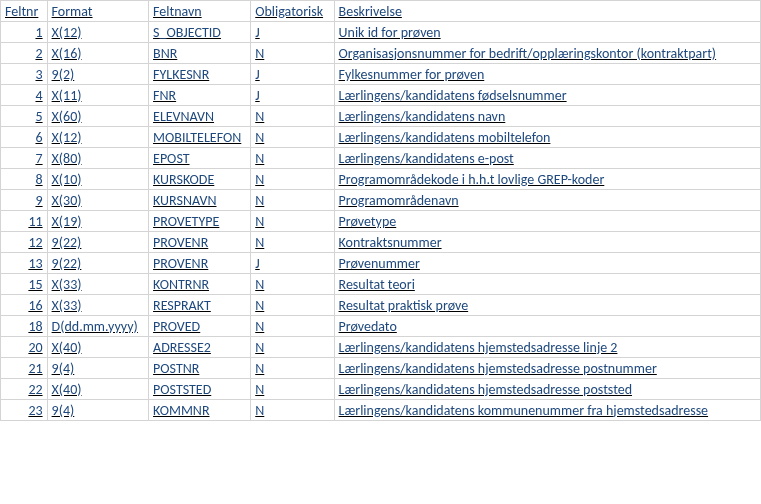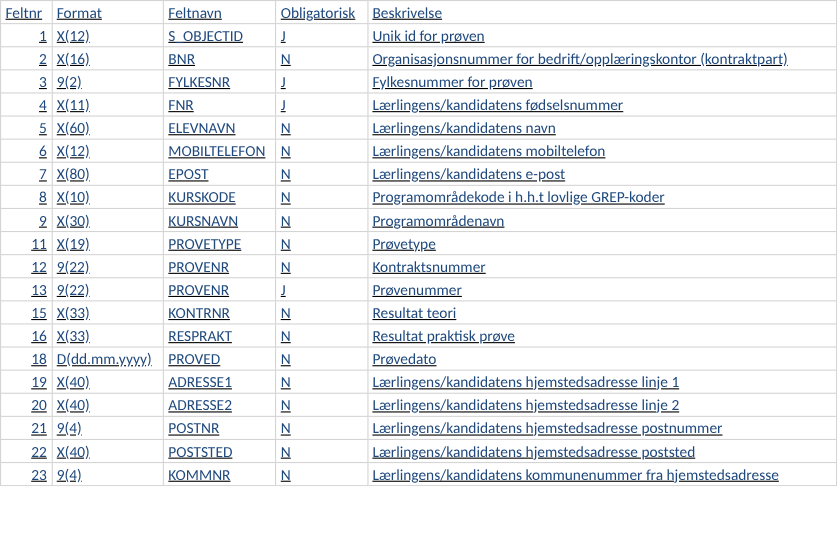--- a/index.html
+++ b/index.html
@@ -150,27 +150,20 @@
         <td class="col-besk">Resultat praktisk prøve</td>
       </tr>
       <tr>
         <td class="col-feltnr">18</td>
         <td class="col-format">D(dd.mm.yyyy)</td>
         <td class="col-feltnavn">PROVED</td>
         <td class="col-oblig">N</td>
         <td class="col-besk">Prøvedato</td>
       </tr>
       <tr>
-        <td class="col-feltnr">19</td>
-        <td class="col-format">X(40)</td>
-        <td class="col-feltnavn">ADRESSE1</td>
-        <td class="col-oblig">N</td>
-        <td class="col-besk">Lærlingens/kandidatens hjemstedsadresse linje 1</td>
-      </tr>
-      <tr>
         <td class="col-feltnr">20</td>
         <td class="col-format">X(40)</td>
         <td class="col-feltnavn">ADRESSE2</td>
         <td class="col-oblig">N</td>
         <td class="col-besk">Lærlingens/kandidatens hjemstedsadresse linje 2</td>
       </tr>
       <tr>
         <td class="col-feltnr">21</td>
         <td class="col-format">9(4)</td>
         <td class="col-feltnavn">POSTNR</td>

